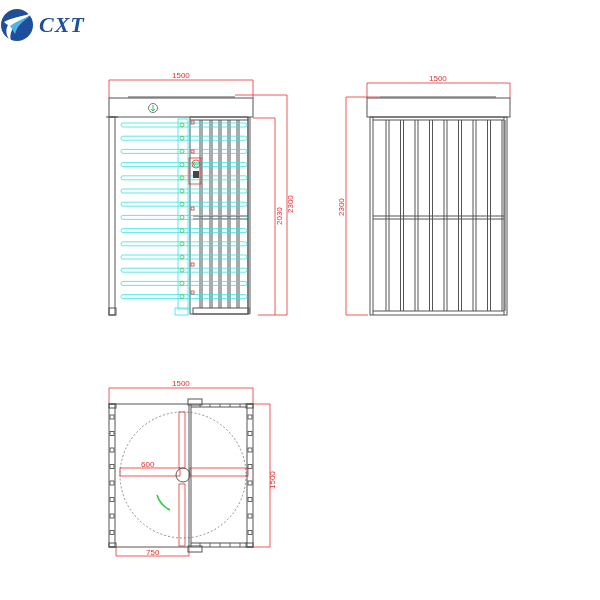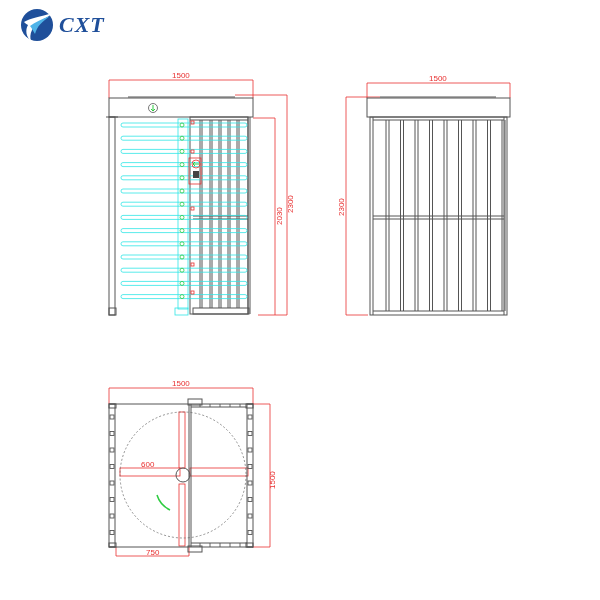--- a/index.html
+++ b/index.html
@@ -1,17 +1,17 @@
 <!DOCTYPE html>
 <html><head>
   <meta charset="utf-8">
   <style>
     html, body { margin: 0; padding: 0; background: #ffffff; }
     body { width: 600px; height: 600px; position: relative; overflow: hidden; font-family: "Liberation Sans", sans-serif; }
-    .logo { position: absolute; left: 20px; top: 8px; display: flex; align-items: center; }
+    .logo { position: absolute; left: 0; top: 8px; display: flex; align-items: center; }
     .logo-mark { width: 34px; height: 34px; }
     .logo-text { font-family: "Liberation Serif", serif; font-style: italic; font-weight: bold; font-size: 22px; color: #1f4f9a; margin-left: 5px; letter-spacing: 1px; }
     svg.drawing { position: absolute; left: 0; top: 0; }
     .dim { font-family: "Liberation Sans", sans-serif; font-size: 8px; fill: #e83030; }
   </style>
 </head>
 <body>
 
 <div class="logo">
   <svg class="logo-mark" viewBox="0 0 34 34">

